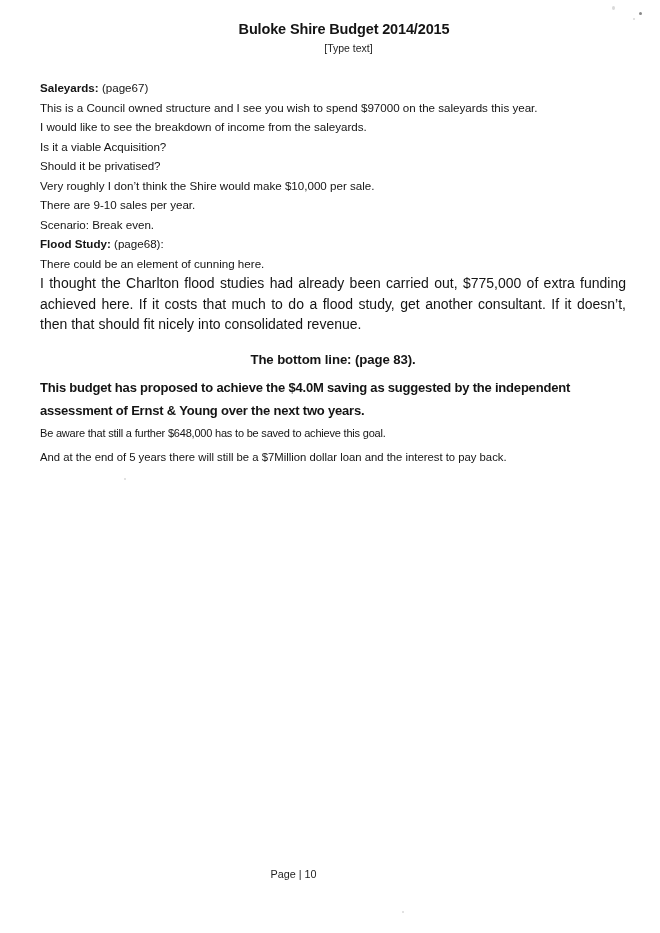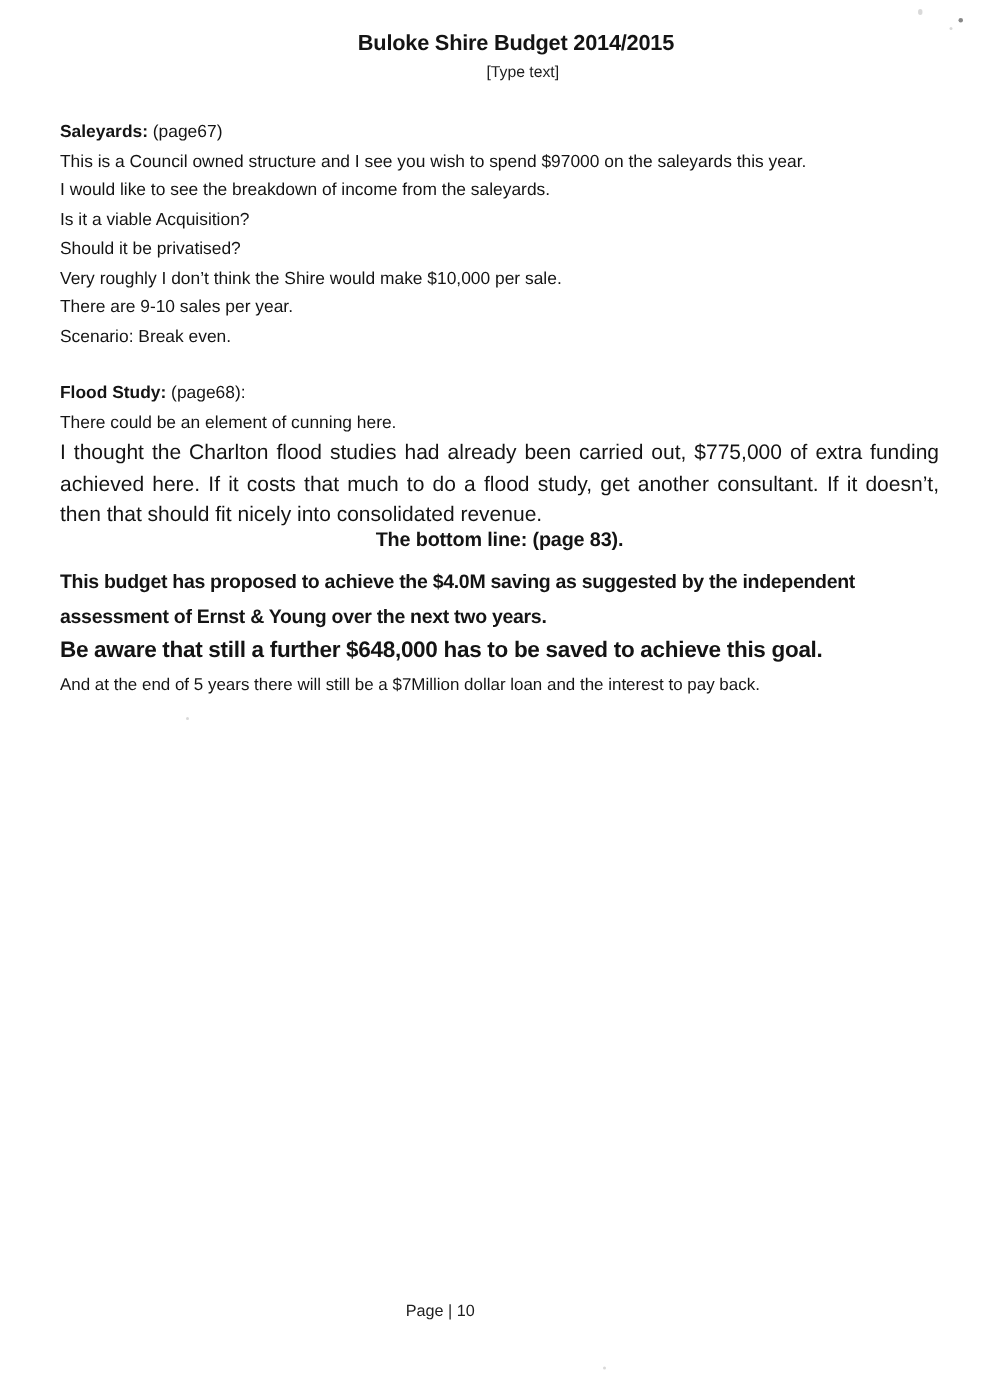--- a/index.html
+++ b/index.html
@@ -42,21 +42,21 @@
     padding-left: 37px;
   }
 
   
   .body-block {
     position: absolute;
     left: 40px;
     width: 586px;
   }
   .sec-saleyards { top: 78px; }
-  .sec-flood     { top: 234px; margin-top: 18px; }
+  .sec-flood     { top: 234px; }
   .sec-bottom    { top: 350px; }
 
   .section-heading {
     font-size: 11.6px;
     line-height: 19.5px;
     white-space: nowrap;
   }
   .section-heading .lead {
     font-weight: bold;
   }
@@ -86,22 +86,22 @@
     letter-spacing: -0.1px;
   }
   .bold-para {
     margin-top: 6px;
     font-size: 13px;
     font-weight: bold;
     line-height: 23px;
     letter-spacing: -0.2px;
   }
   .bold-line {
-    font-size: 15px;
-    font-weight: bold;
+    font-size: 11px;
+    font-weight: normal;
     line-height: 23px;
     letter-spacing: -0.2px;
   }
   .small-line {
     font-size: 11.3px;
     font-weight: normal;
     line-height: 20px;
     margin-top: 2px;
   }
 

